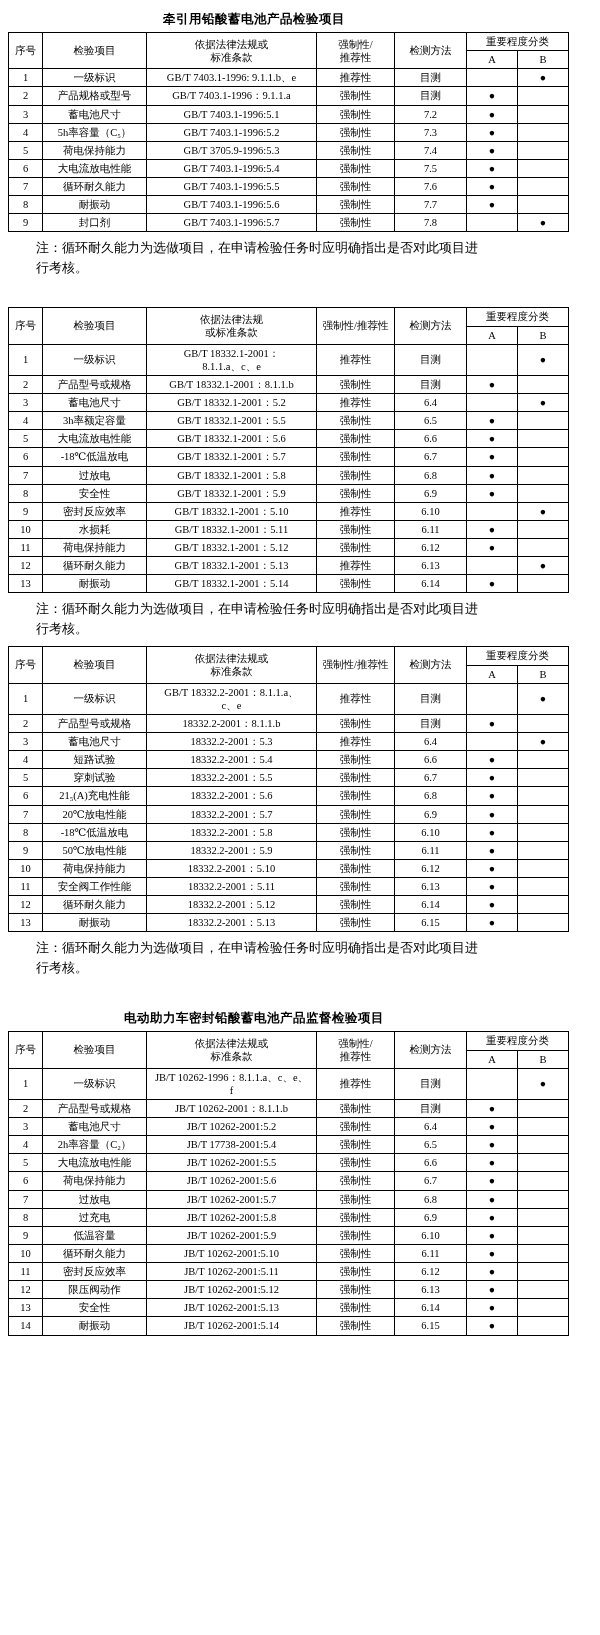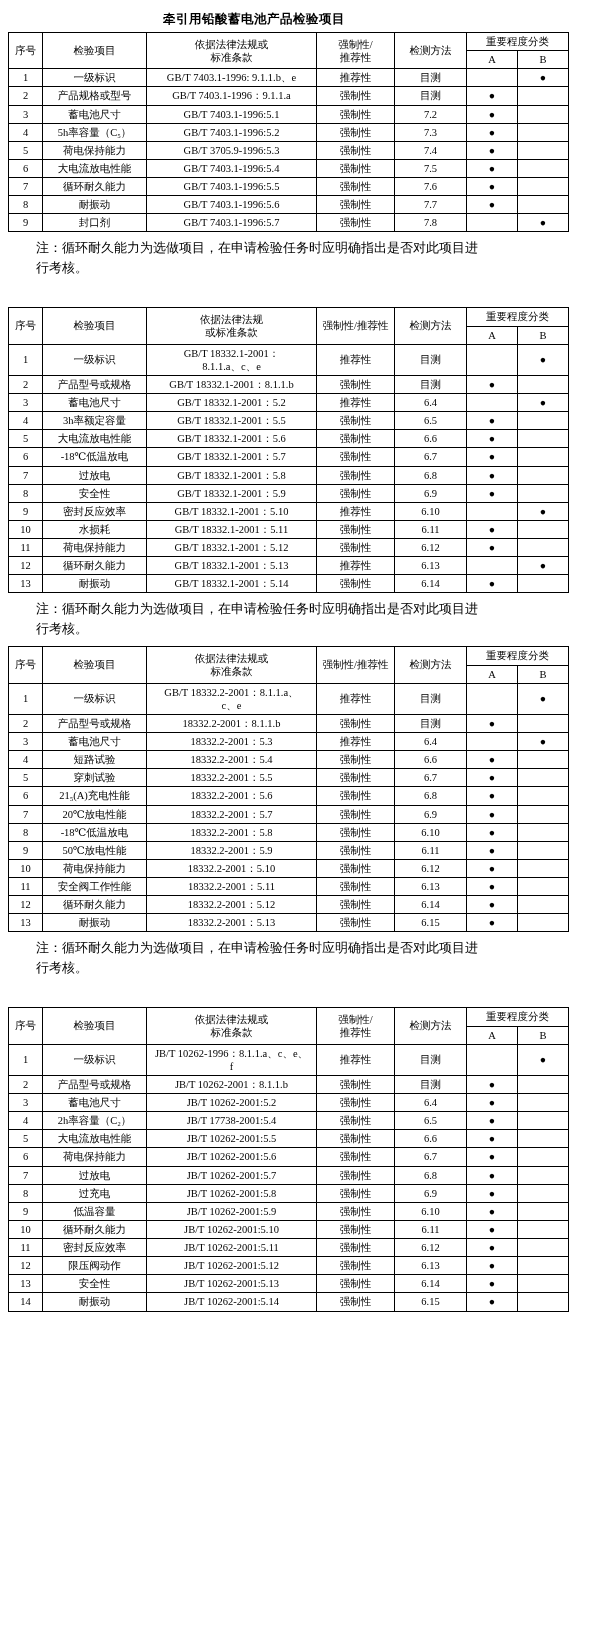--- a/index.html
+++ b/index.html
@@ -496,20 +496,21 @@
             <td></td>
           </tr>
       </tbody>
     </table>
     <div class="note">注：循环耐久能力为选做项目，在申请检验任务时应明确指出是否对此项目进行考核。</div>
   </div>
 
   <div class="spacer-lg"></div>
 
   <div class="block">
+    <div class="tbl-title">电动助力车密封铅酸蓄电池产品监督检验项目</div>
     <table class="doc">
       <colgroup>
         <col class="col-no">
           <col class="col-item">
           <col class="col-std">
           <col class="col-type">
           <col class="col-method">
           <col class="col-ab">
           <col class="col-ab">
       </colgroup>

